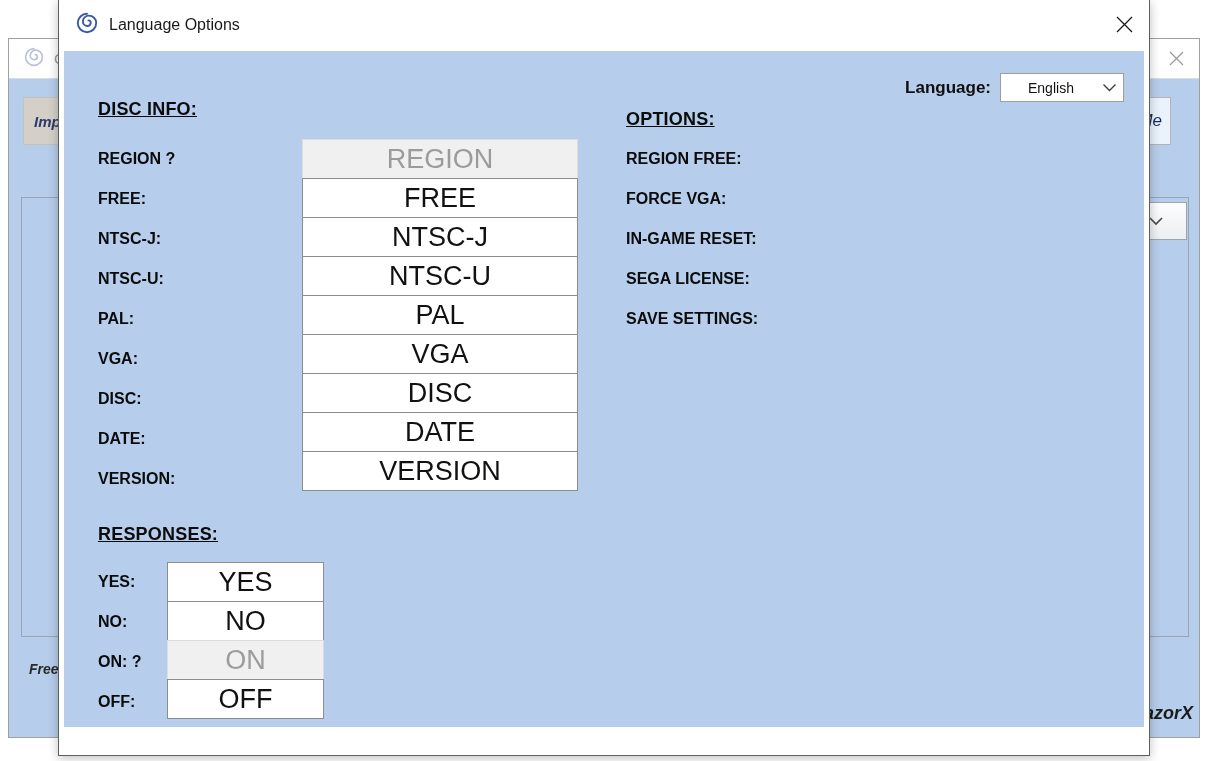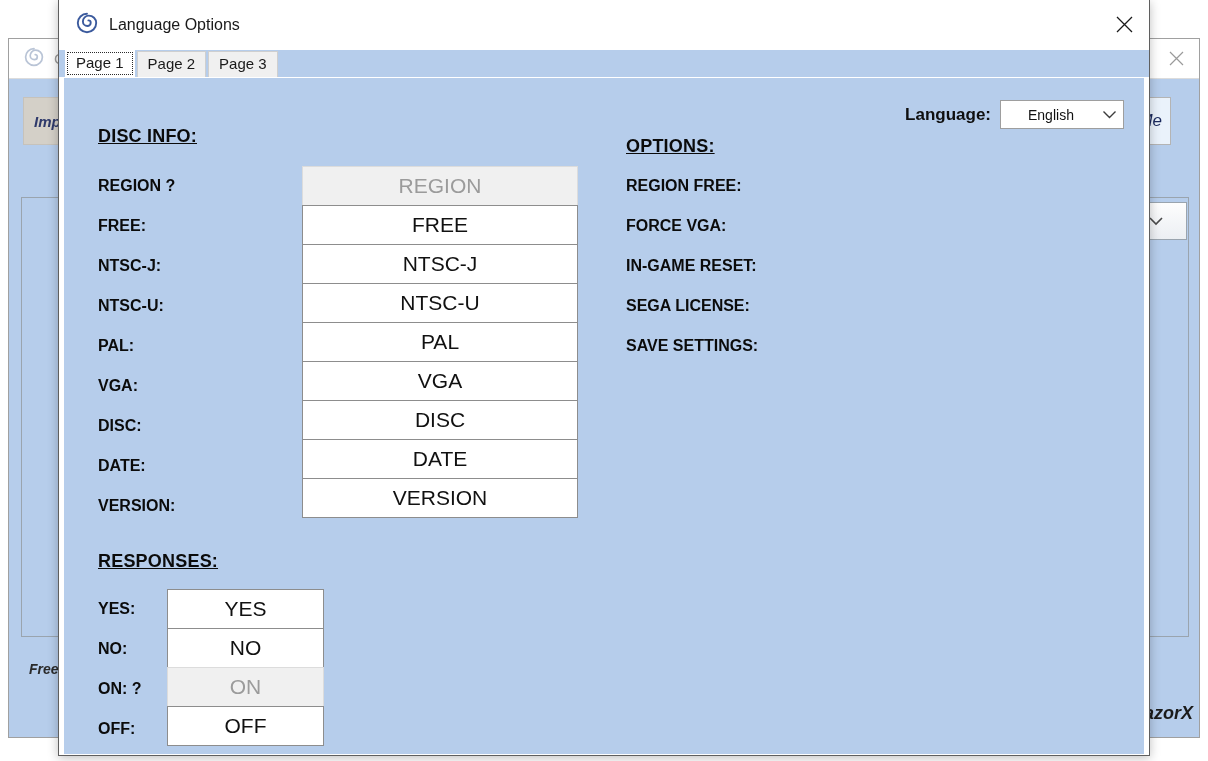--- a/index.html
+++ b/index.html
@@ -255,21 +255,21 @@
     color: #0b0b0b;
     white-space: nowrap;
   }
   .field {
     background: #ffffff;
     border: 1px solid #8d8d8d;
     box-sizing: border-box;
     display: flex;
     align-items: center;
     justify-content: center;
-    font-size: 21px;
+    font-size: 27px;
     color: #111111;
     cursor: text;
   }
   .field.disabled {
     background: #f0f0f0;
     border: 1px solid #dcdcdc;
     color: #9b9b9b;
     cursor: default;
   }
 
@@ -339,25 +339,20 @@
     </span>
     <span id="dlg-title-text">Language Options</span>
 
     <div id="dlg-close">
       <svg width="17" height="17" viewBox="0 0 17 17" aria-hidden="true">
         <path d="M1 1 L16 16 M16 1 L1 16" stroke="#1a1a1a" stroke-width="1.3"></path>
       </svg>
     </div>
   </div>
 
-  <div id="tabstrip">
-    <div class="tab active">Page 1</div>
-    <div class="tab">Page 2</div>
-    <div class="tab">Page 3</div>
-  </div>
 
   <div id="dlg-body">
 
     <div id="lang-row">
       <span id="lang-label">Language:</span>
       <div id="lang-select">
         <span id="lang-value">English</span>
         <svg width="15" height="9" viewBox="0 0 15 9" aria-hidden="true">
           <path d="M1.5 1.5 L7.5 7.5 L13.5 1.5" fill="none" stroke="#3c3c3c" stroke-width="1.4"></path>
         </svg>

